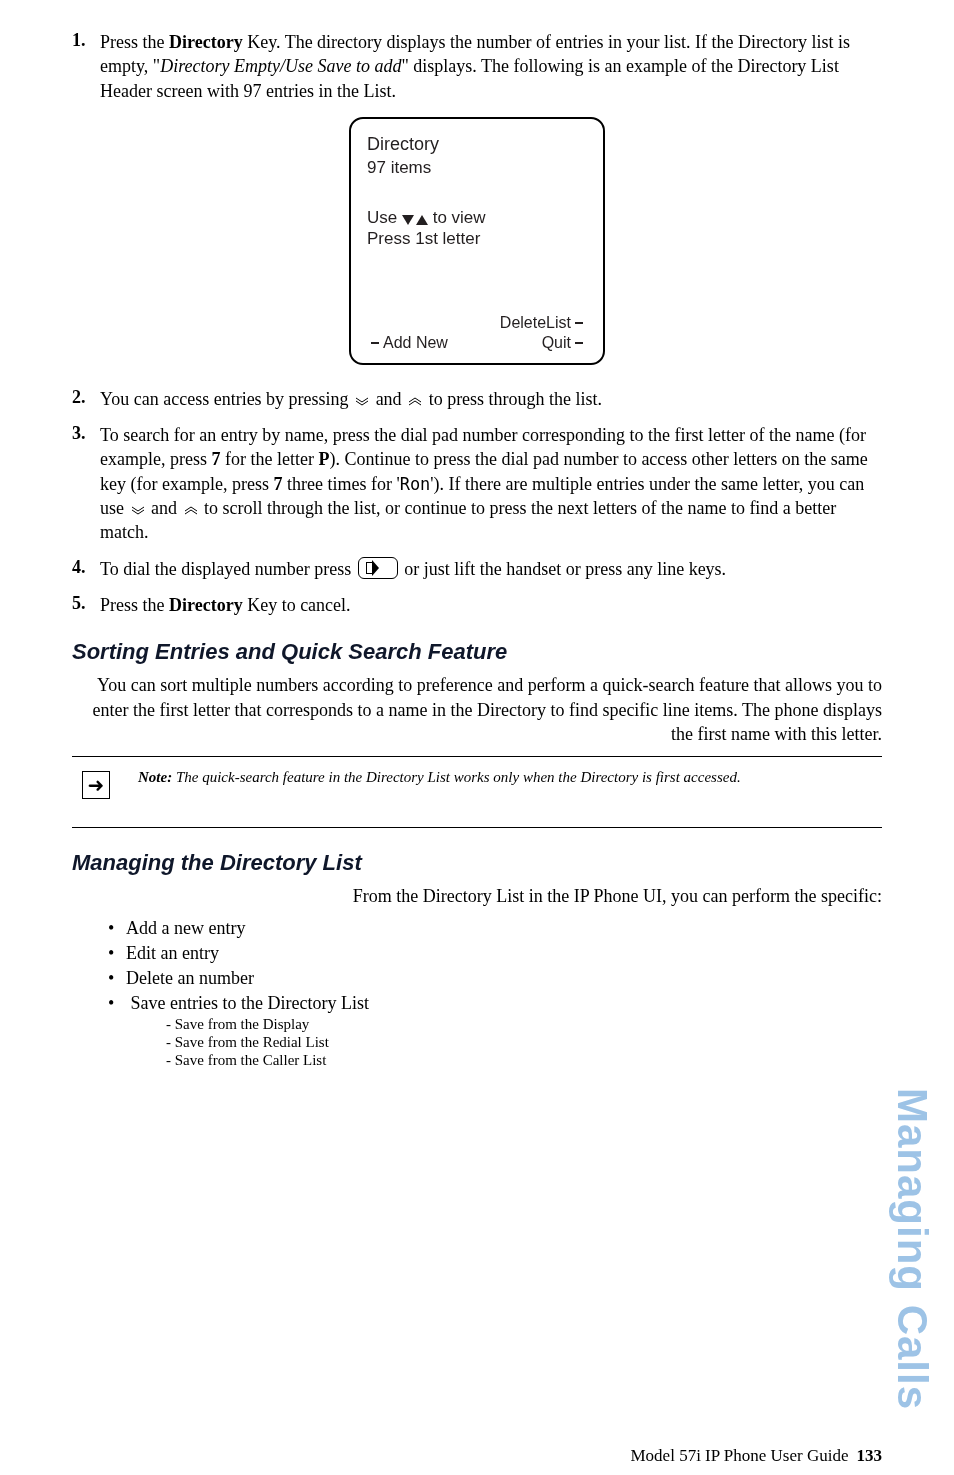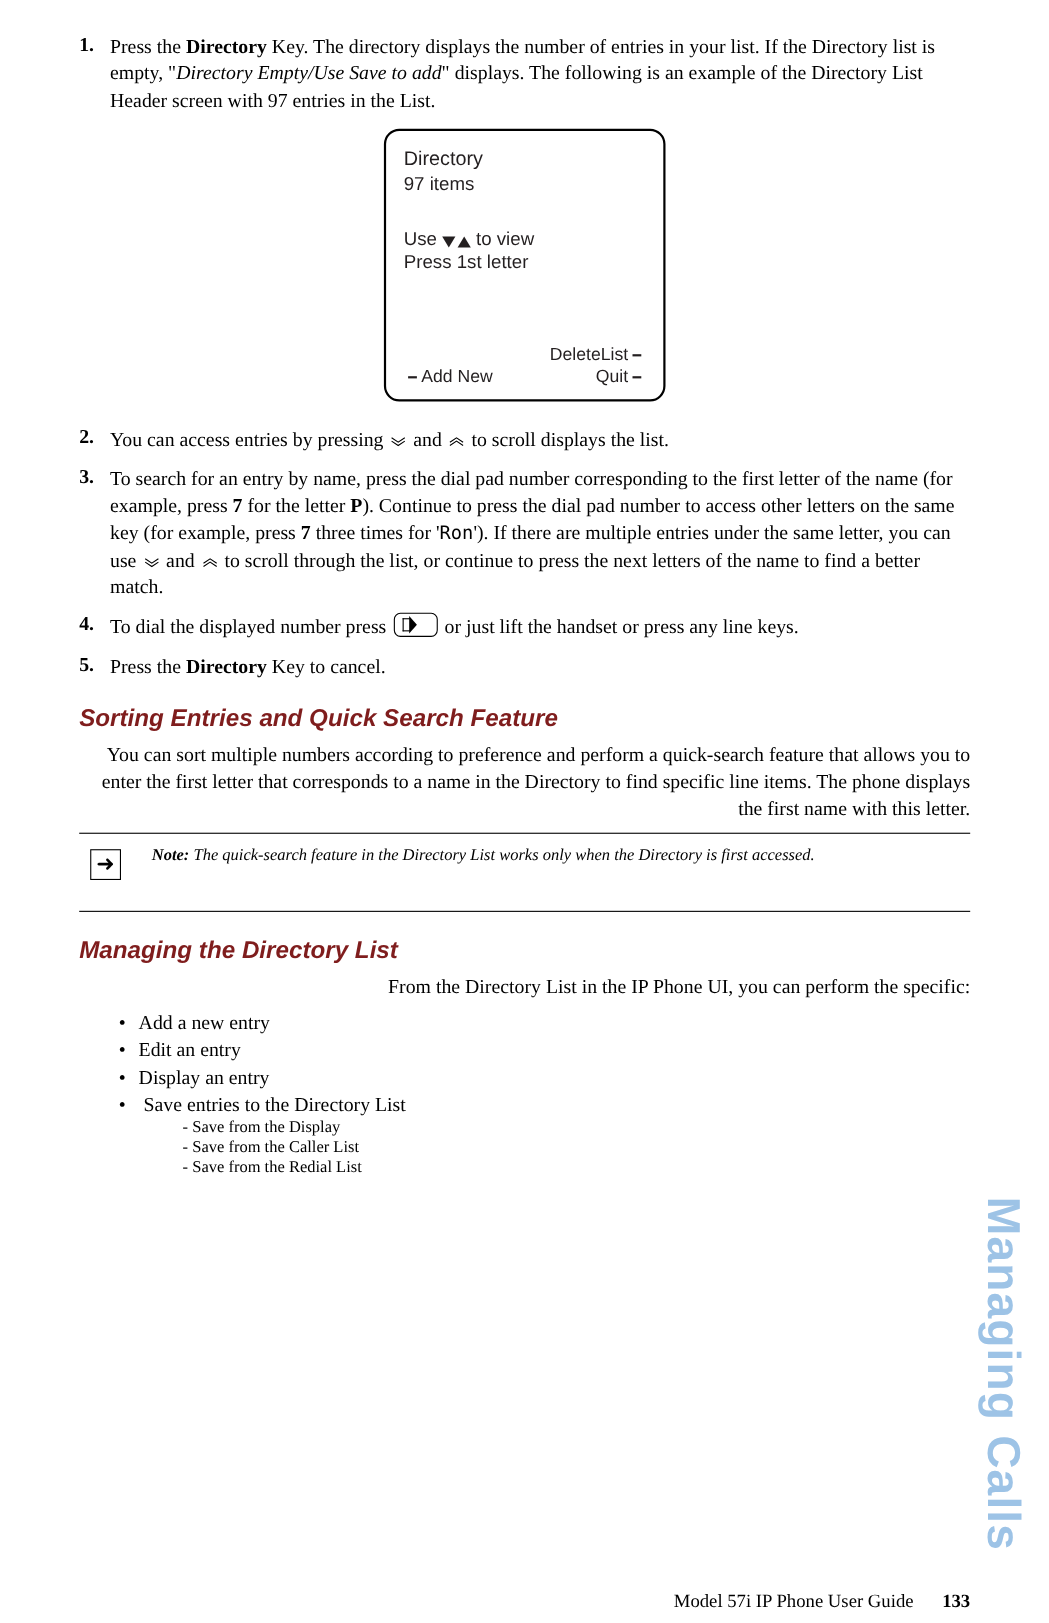--- a/index.html
+++ b/index.html
@@ -80,21 +80,21 @@
     width:0; height:0; vertical-align: -2px;
   }
   .tri-down { border-left:6px solid transparent; border-right:6px solid transparent; border-top:10px solid #231f20; }
   .tri-up { border-left:6px solid transparent; border-right:6px solid transparent; border-bottom:10px solid #231f20; margin-left:2px;}
   h2.section {
     font-family: Arial, Helvetica, sans-serif;
     font-style: italic;
     font-weight: bold;
     font-size: 22px;
     margin: 22px 0 8px 0;
-    color: #7f1d1d;
+    color: #0f172a;
   }
   p { margin: 0 0 10px 0; line-height: 1.35; text-align: right; }
   .note-box {
     margin-top: 6px;
     border-top: 1.5px solid #000;
     border-bottom: 1.5px solid #000;
     padding: 10px 0 28px 0;
     display: flex;
     align-items: flex-start;
   }
@@ -130,21 +130,21 @@
     color: #9dc3e6;
     letter-spacing: 1px;
   }
   .footer {
     position: absolute;
     bottom: 24px;
     right: 72px;
     font-size: 17px;
     display:flex;
     align-items:center;
-    gap: 26px;
+    gap: 8px;
   }
   .footer .pg { font-weight: bold; }
   .speaker-btn {
     display:inline-block;
     width:38px; height:20px;
     border:1.5px solid #000;
     border-radius:6px;
     vertical-align: -4px;
     position:relative;
     margin: 0 2px;
@@ -225,21 +225,21 @@
       <span class="num">2.</span>
       <span class="body-text">
         <span>You can access entries by pressing </span>
         <svg class="scroll-icon" viewBox="0 0 14 9">
             <path d="M1 1 L7 5 L13 1 M1 4 L7 8 L13 4" stroke="#000" fill="none" stroke-width="1"></path>
           </svg>
         <span> and </span>
         <svg class="scroll-icon" viewBox="0 0 14 9">
             <path d="M1 8 L7 4 L13 8 M1 5 L7 1 L13 5" stroke="#000" fill="none" stroke-width="1"></path>
           </svg>
-        <span> to scroll displays the list.</span>
+        <span> to press through the list.</span>
       </span>
     </li>
 
     <li>
       <span class="num">3.</span>
       <span class="body-text">
         <span>To search for an entry by name, press the dial pad number corresponding to the first letter of the name (for example, press </span><span class="bold">7</span><span> for the letter </span><span class="bold">P</span><span>). Continue to press the dial pad number to access other letters on the same key (for example, press </span><span class="bold">7</span><span> three times for '</span><span class="tt">Ron</span><span>'). If there are multiple entries under the same letter, you can use </span>
         <svg class="scroll-icon" viewBox="0 0 14 9">
             <path d="M1 1 L7 5 L13 1 M1 4 L7 8 L13 4" stroke="#000" fill="none" stroke-width="1"></path>
           </svg>
@@ -276,27 +276,27 @@
     <div class="note-text">
       <span class="bold">Note:</span><span> The quick-search feature in the Directory List works only when the Directory is first accessed.</span>
     </div>
   </div>
 
   <h2 class="section">Managing the Directory List</h2>
   <p>From the Directory List in the IP Phone UI, you can perform the specific:</p>
   <ul class="bullets">
     <li>Add a new entry</li>
     <li>Edit an entry</li>
-    <li>Display an entry</li>
+    <li>Delete an number</li>
     <li>
       <span>Save entries to the Directory List</span>
       <ul class="sub">
         <li>- Save from the Display</li>
+        <li>- Save from the Redial List</li>
         <li>- Save from the Caller List</li>
-        <li>- Save from the Redial List</li>
       </ul>
     </li>
   </ul>
 
   <div class="side-text">Managing Calls</div>
 
   <div class="footer">
     <span>Model 57i IP Phone User Guide</span>
     <span class="pg">133</span>
   </div>

